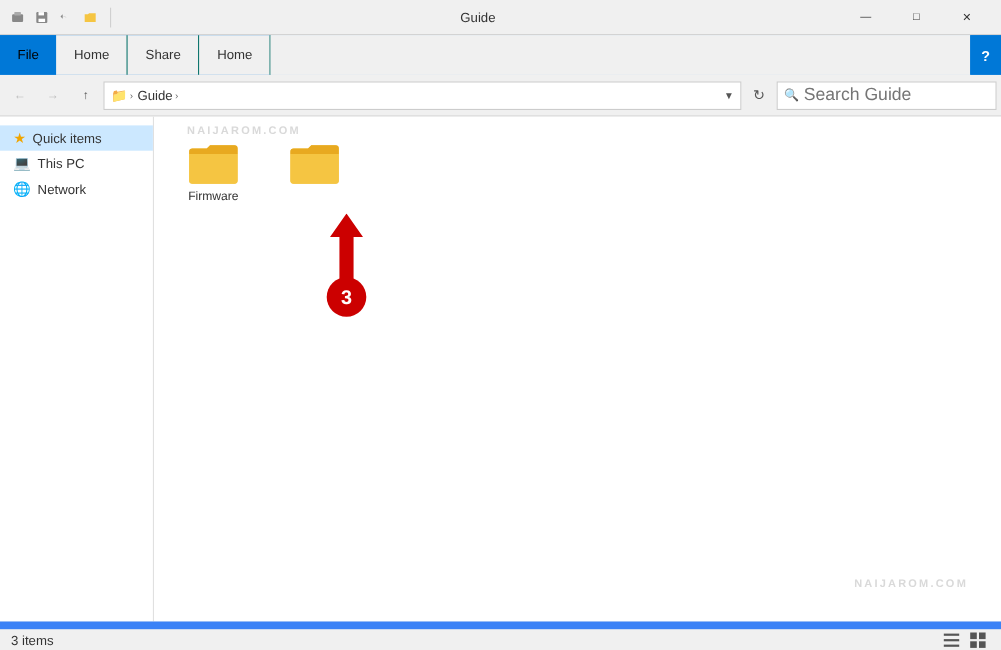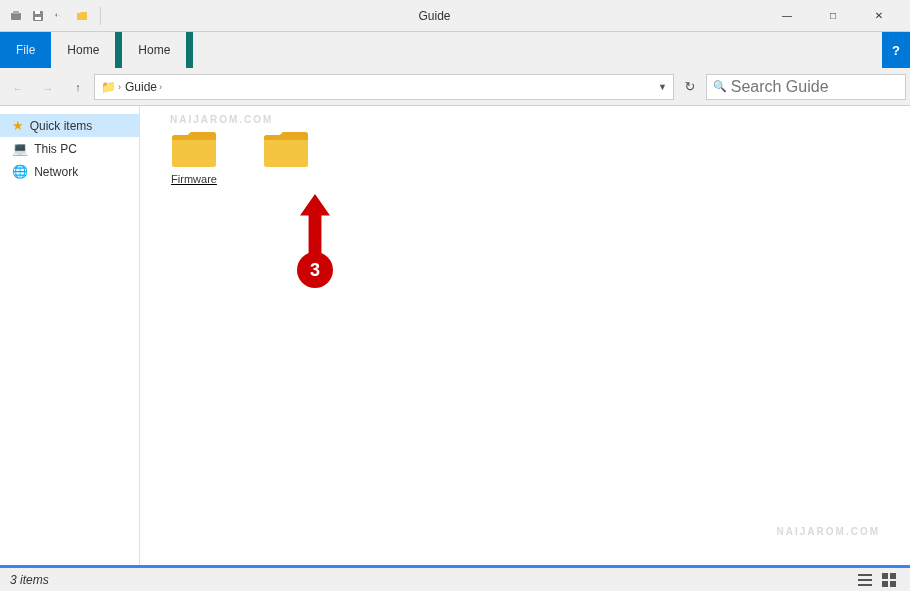--- a/index.html
+++ b/index.html
@@ -29,34 +29,34 @@
 
     
     .ribbon {
       height: 36px;
       background: #0078d7;
       display: flex;
       align-items: stretch;
     }
     .ribbon-file {
       background: #0078d7;
-      color: #e5e5e5;
+      color: #000000;
       border: none;
       padding: 0 16px;
       font-size: 12px;
       cursor: pointer;
       font-family: 'Segoe UI', sans-serif;
     }
     .ribbon-tabs { display: flex; background: #f0f0f0; flex: 1; }
     .ribbon-tab {
       padding: 0 16px;
       display: flex; align-items: center;
       font-size: 12px; color: #333;
       cursor: pointer; border: none; background: none;
-      border-right: 7px solid #0f766e;
+      border-right: 1px solid #0f766e;
     }
     .ribbon-spacer { flex: 1; background: #f0f0f0; }
     .ribbon-help {
       width: 28px; height: 36px;
       background: #0078d7;
       color: #fff;
       display: flex; align-items: center; justify-content: center;
       cursor: pointer; font-size: 13px; font-weight: bold;
     }
 
@@ -141,21 +141,20 @@
       flex: 1;
       padding: 16px;
       position: relative;
       background: #fff;
     }
     .files-grid {
       display: flex;
       flex-wrap: wrap;
       gap: 16px;
       align-content: flex-start;
-      text-decoration: underline;
     }
     .file-item {
       display: flex; flex-direction: column; align-items: center;
       width: 76px; cursor: pointer; padding: 6px;
       border-radius: 2px;
     }
     .folder-icon {
       width: 48px; height: 40px;
       position: relative;
     }
@@ -193,25 +192,25 @@
       font-weight: 600;
       letter-spacing: 2px;
     }
     .watermark-top { top: 8px; left: 30px; }
     .watermark-bottom { bottom: 28px; right: 30px; }
 
     
     .statusbar {
       height: 26px;
       background: #f0f0f0;
-      border-top: 3px solid #3b82f6;
+      border-top: 7px solid #3b82f6;
       display: flex; align-items: center;
       padding: 0 10px;
       font-size: 12px; color: #333;
-      position: absolute; bottom: 0; left: 0; right: 0; font-style: italic;
+      position: absolute; bottom: 0; left: 0; right: 0;
     }
     .statusbar-right {
       margin-left: auto;
       display: flex; gap: 2px;
     }
     .view-btn {
       width: 22px; height: 22px;
       background: none; border: none;
       display: flex; align-items: center; justify-content: center;
       cursor: pointer; font-size: 12px; color: #555;
@@ -252,20 +251,21 @@
     <button class="win-btn">—</button>
     <button class="win-btn">□</button>
     <button class="win-btn close">✕</button>
   </div>
 </div>
 
 <div class="ribbon">
   <button class="ribbon-file">File</button>
   <div class="ribbon-tabs">
     <button class="ribbon-tab">Home</button>
+    <button class="ribbon-tab">Share</button>
     <button class="ribbon-tab">Home</button>
     <div class="ribbon-spacer"></div>
   </div>
   <div class="ribbon-help">?</div>
 </div>
 
 <div class="addressbar">
   <button class="nav-btn disabled">←</button>
   <button class="nav-btn disabled">→</button>
   <button class="nav-btn">↑</button>

